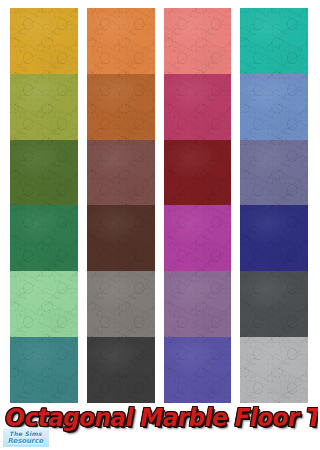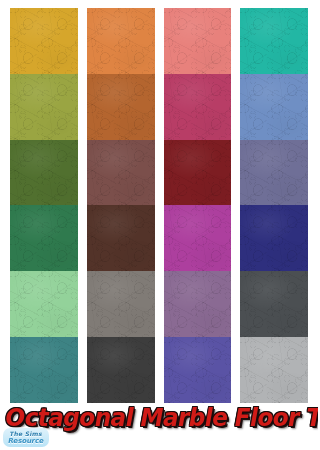--- a/index.html
+++ b/index.html
@@ -117,21 +117,21 @@
        3px  3px 2px rgba(0,0,0,.45);
   }
 
   
   #watermark {
     position: absolute;
     left: 3px;
     top: 428px;
     width: 46px;
     height: 19px;
-    border-radius: 7px;
+    border-radius: 0;
     overflow: hidden;
     background: linear-gradient(#dff2fb 0%, #b9e3f6 100%);
     box-shadow: 0 0 0 1px rgba(255,255,255,.65);
     display: flex;
     flex-direction: column;
     justify-content: center;
     align-items: center;
     line-height: 1;
   }
   #watermark .wm-line1 {

